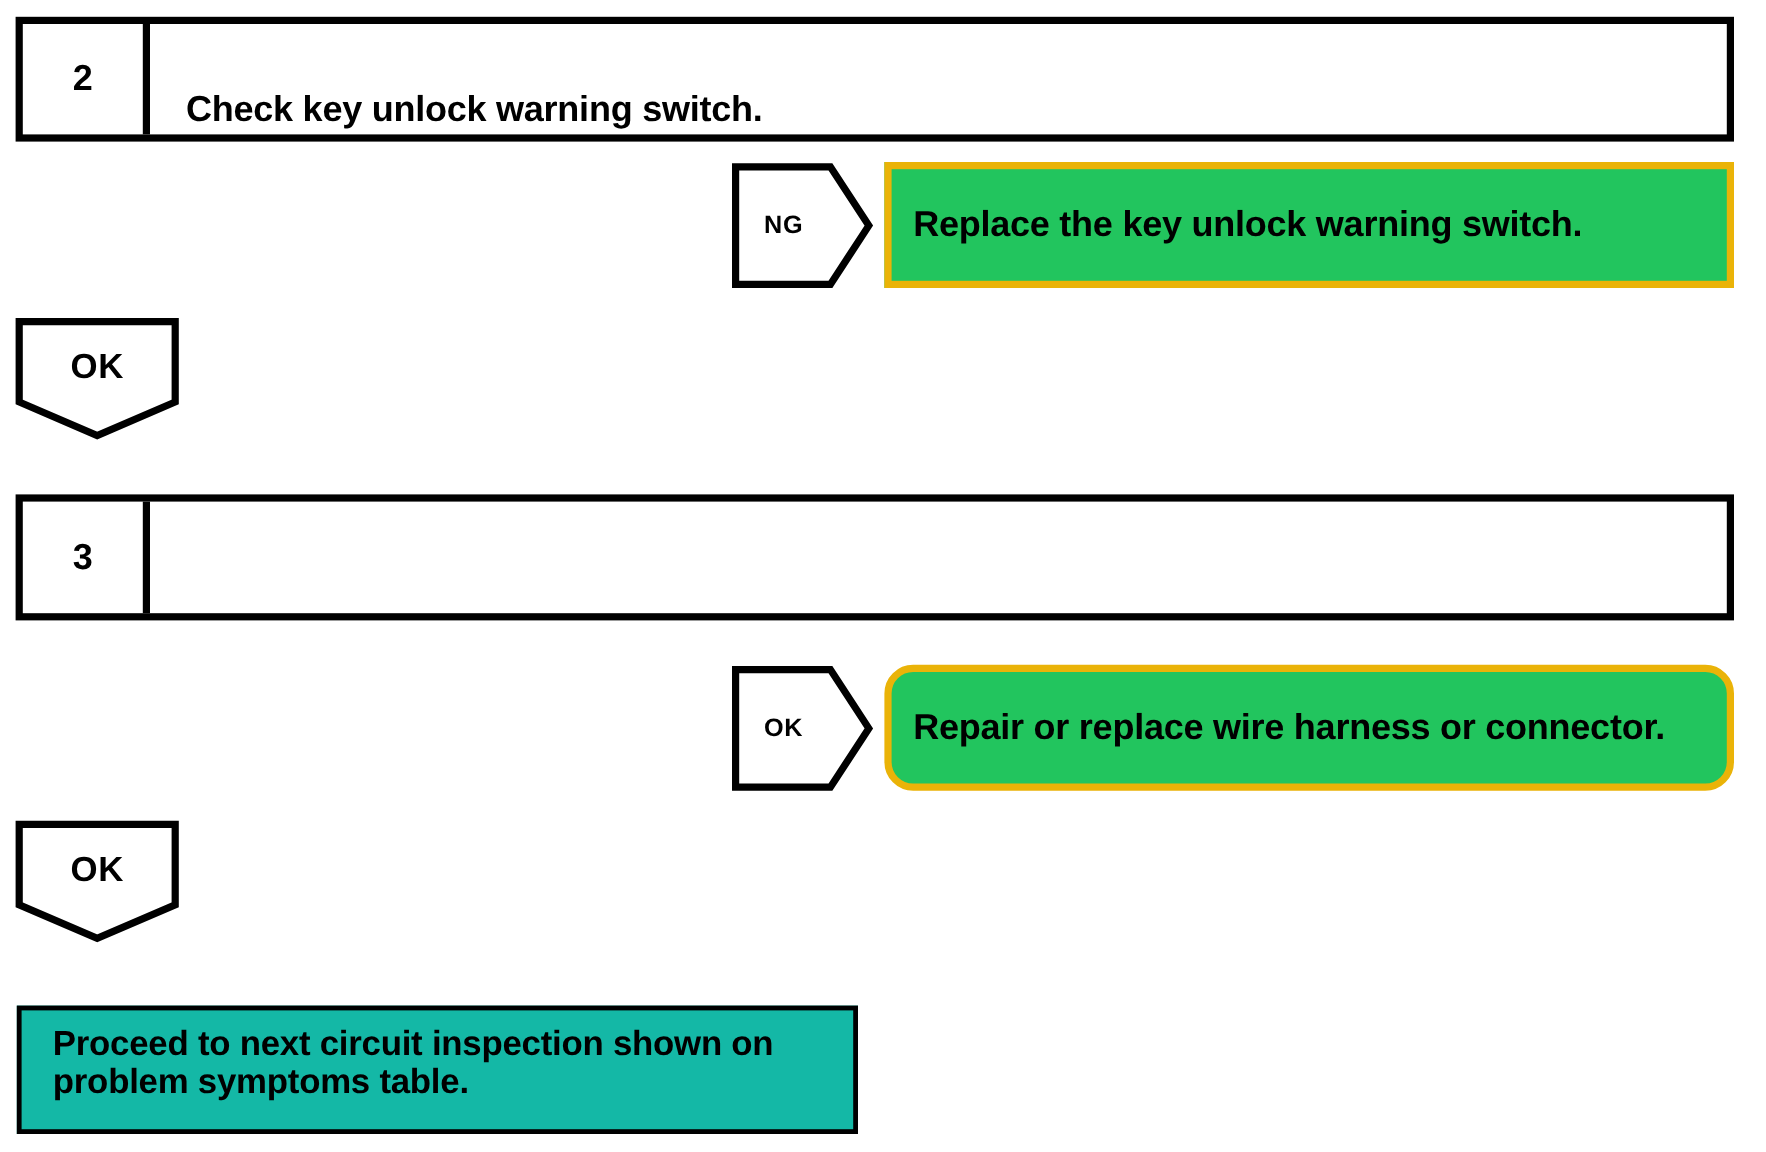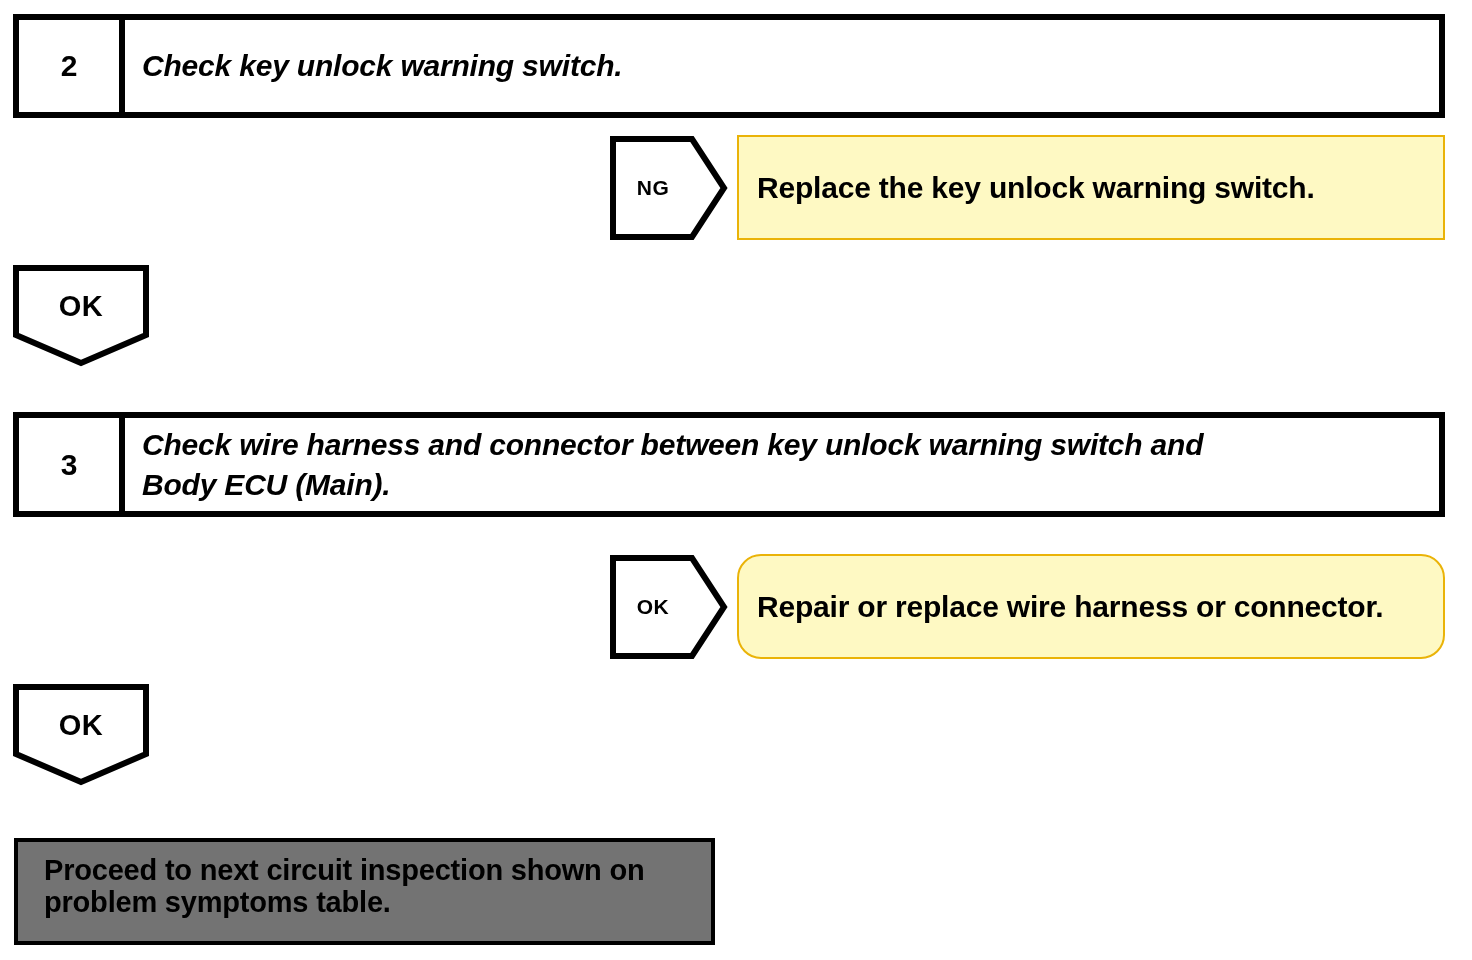--- a/index.html
+++ b/index.html
@@ -39,58 +39,57 @@
     display: flex;
     align-items: center;
     justify-content: center;
     font-size: 30px;
     font-weight: bold;
     letter-spacing: 0px;
   }
   .step-text {
     flex: 1 1 auto;
     display: flex;
-    align-items: center;
-    padding-left: 17px;
+    align-items: flex-end;
+    padding-left: 30px;
     padding-right: 10px;
     box-sizing: border-box;
-    font-style: italic;
   }
   .step-text .lines {
     font-size: 30px;
     font-weight: bold;
     line-height: 1.32;
     letter-spacing: -0.2px;
     white-space: pre-line;
   }
 
   
   .result-box {
     position: absolute;
-    border: 2px solid #eab308;
-    background: #fef9c3;
+    border: 6px solid #eab308;
+    background: #22c55e;
     box-sizing: border-box;
     display: flex;
     align-items: center;
     padding-left: 18px;
     padding-right: 10px;
   }
   .result-box .lines {
     font-size: 30px;
     font-weight: bold;
     line-height: 1.32;
     letter-spacing: -0.2px;
     white-space: pre-line;
   }
 
   
   .terminal-box {
     position: absolute;
     border: 4px solid #000;
-    background: #737373;
+    background: #14b8a6;
     box-sizing: border-box;
     padding: 12px 0 0 26px;
   }
   .terminal-box .lines {
     font-size: 29px;
     font-weight: bold;
     line-height: 1.12;
     letter-spacing: -0.2px;
     white-space: pre-line;
   }
@@ -164,24 +163,20 @@
 
   <div class="arrow-down" style="left:13px; top:265px; width:136px; height:101px;">
     <svg width="136" height="101" viewBox="0 0 136 101">
       <polygon points="3,3 133,3 133,70 68,98 3,70" fill="#ffffff" stroke="#000000" stroke-width="6" stroke-linejoin="miter"></polygon>
     </svg>
     <div class="lbl">OK</div>
   </div>
 
   <div class="step-box" style="left:13px; top:412px; width:1432px; height:105px;">
     <div class="step-num">3</div>
-    <div class="step-text">
-      <div class="lines">Check wire harness and connector between key unlock warning switch and
-Body ECU (Main).</div>
-    </div>
   </div>
 
   <div class="arrow-right" style="left:610px; top:555px; width:117px; height:104px;">
     <svg width="117" height="104" viewBox="0 0 117 104">
       <polygon points="3,3 82,3 114,52 82,101 3,101" fill="#ffffff" stroke="#000000" stroke-width="6" stroke-linejoin="miter"></polygon>
     </svg>
     <div class="lbl">OK</div>
   </div>
 
   <div class="result-box" style="left:737px; top:554px; width:708px; height:105px;border-radius:24px;">

